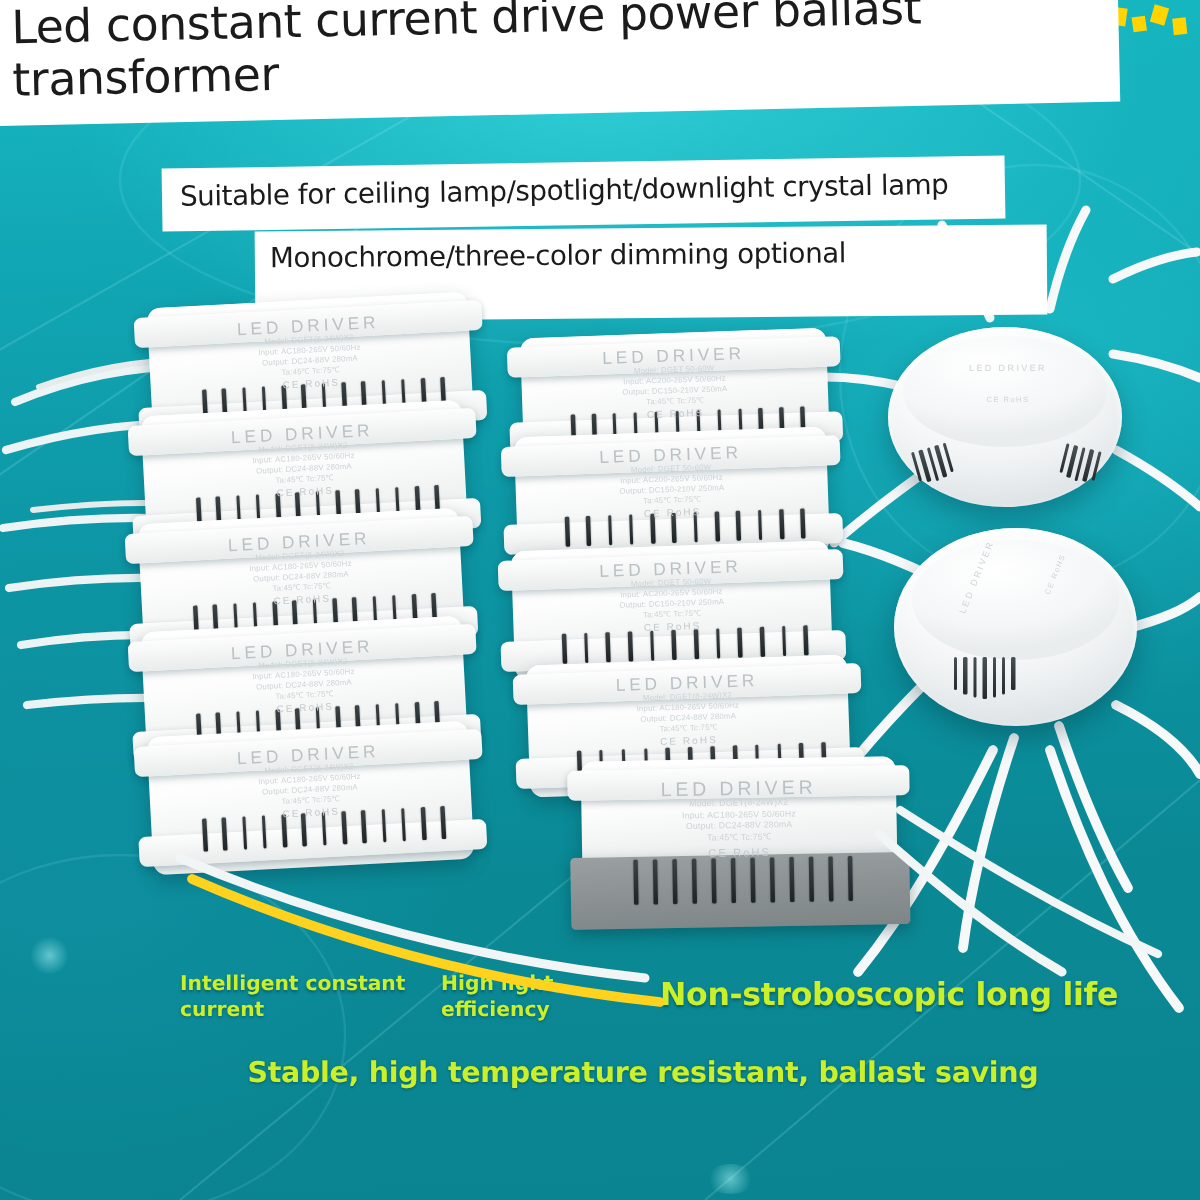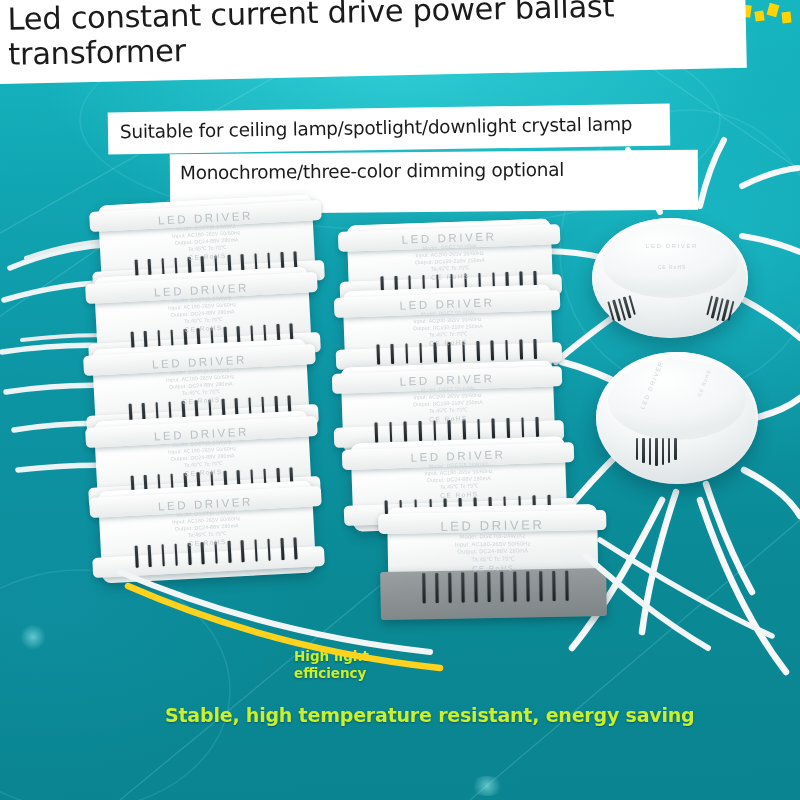--- a/index.html
+++ b/index.html
@@ -488,16 +488,18 @@
   <div class="banner" id="banner-title">
     <span class="txt">Led constant current drive power ballast transformer</span>
   </div>
   <div class="banner" id="banner-sub1">
     <span class="txt">Suitable for ceiling lamp/spotlight/downlight crystal lamp</span>
   </div>
   <div class="banner" id="banner-sub2">
     <span class="txt">Monochrome/three-color dimming optional</span>
   </div>
 
+  <div class="feat" id="feat-1">Intelligent constant current</div>
   <div class="feat" id="feat-2">High light efficiency</div>
-  <div class="feat" id="feat-4">Stable, high temperature resistant, energy saving</div>
+  <div class="feat" id="feat-3">Non-stroboscopic long life</div>
+  <div class="feat" id="feat-4">Stable, high temperature resistant, ballast saving</div>
 
 </div>
 
 </body></html>

